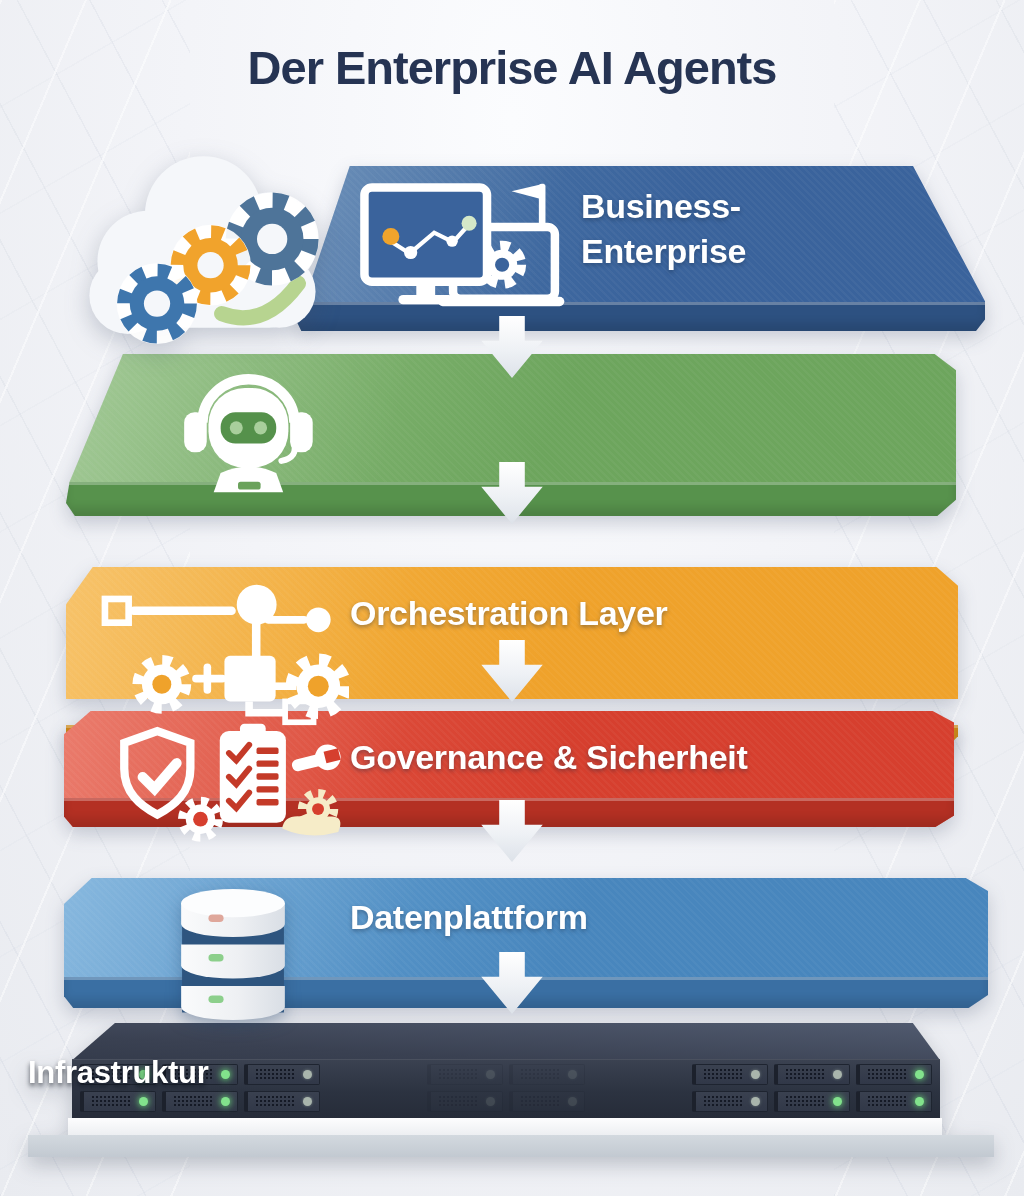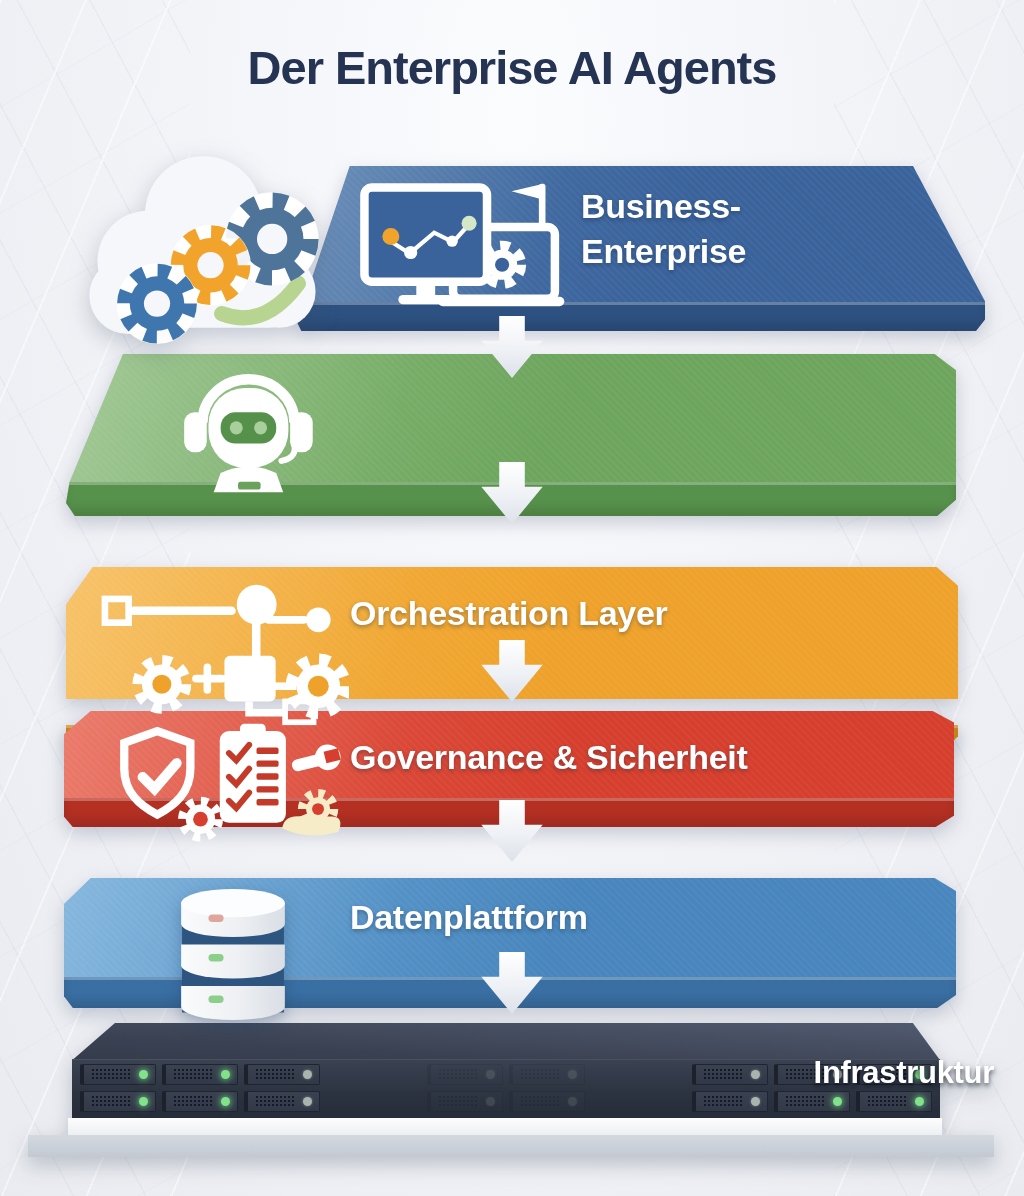--- a/index.html
+++ b/index.html
@@ -30,21 +30,21 @@
   .l0{left:293px;top:166px;width:692px;height:165px;}
   .l0 .shape{clip-path:polygon(8.2% 0,89.6% 0,100% 82%,100% 93%,98.7% 100%,1.2% 100%,.5% 94%,1.6% 82%);}
   .l0 .face{height:136px;} .l0 .edge{height:29px;}
 
   .l1{left:66px;top:354px;width:890px;height:162px;}
   .l1 .shape{clip-path:polygon(6.4% 0,97.6% 0,100% 10%,100% 90%,97.9% 100%,1% 100%,0 92%,.4% 79%);}
   .l1 .face{height:128px;} .l1 .edge{height:34px;}
 
   .l2{left:66px;top:535px;width:892px;height:188px;margin-top:32px;}
   .l3{left:64px;top:711px;width:890px;height:116px;}
-  .l4{left:64px;top:878px;width:892px;height:130px;}
+  .l4{left:64px;top:878px;width:892px;height:130px;padding-left:32px;}
   .l2 .shape,.l3 .shape,.l4 .shape{clip-path:polygon(3% 0,97.6% 0,100% 10%,100% 90%,97.9% 100%,1% 100%,0 91%,0 20%);}
   .l2 .face{height:132px;} .l2 .edge{height:30px;}
   .l3 .face{height:117px;} .l3 .edge{height:29px;}
   .l4 .face{height:99px;}  .l4 .edge{height:31px;}
 
   .label{position:absolute;color:var(--label-color,#fff);font-weight:700;font-size:34px;
     text-shadow:0 2px 4px rgba(15,35,60,.38);letter-spacing:-.3px;z-index:3;}
   .label.two-line span{display:block;line-height:45px;}
   .l0 .label{left:288px;top:18px;}
   .l1 .label{left:286px;top:44px;}
@@ -82,21 +82,21 @@
   .bay-group[data-side="mid"]{opacity:.18;}
   .bay{width:76px;height:21px;background:linear-gradient(180deg,#3a4150,#313848);
     border:1px solid #1e2430;border-left:4px solid #1c212c;border-radius:2px;
     display:flex;align-items:center;justify-content:space-between;padding:0 7px;box-sizing:border-box;}
   .vents{width:40px;height:13px;
     background-image:radial-gradient(circle,#141925 1px,rgba(0,0,0,0) 1.3px);
     background-size:4px 4px;}
   .led{width:9px;height:9px;border-radius:50%;}
   .led.on{background:var(--led-on,#82e28c);box-shadow:0 0 6px 1px rgba(110,225,125,.8);}
   .led.dim{background:var(--led-dim,#a9b5ac);box-shadow:0 0 3px rgba(170,185,175,.6);}
-  .srv-label{position:absolute;left:0;top:32px;width:100%;text-align:right;z-index:3;
+  .srv-label{position:absolute;left:0;top:32px;width:100%;text-align:left;z-index:3;
     color:#fff;font-weight:700;font-size:31px;text-shadow:0 3px 5px rgba(5,10,20,.65);letter-spacing:-.3px;}
   .base-white{position:absolute;left:40px;top:95px;width:874px;height:17px;
     background:linear-gradient(180deg,#fdfdfe,#edeff2);}
   .base-gray{position:absolute;left:0;top:112px;width:966px;height:22px;
     background:linear-gradient(180deg,#d3d9df,#c2c9d1);}
 </style>
 </head>
 <body>
 
 <div id="canvas" style="--background: #eef0f4; --title-color: #263453; --label-color: #ffffff; --arrow-color: #eef1f5;">

